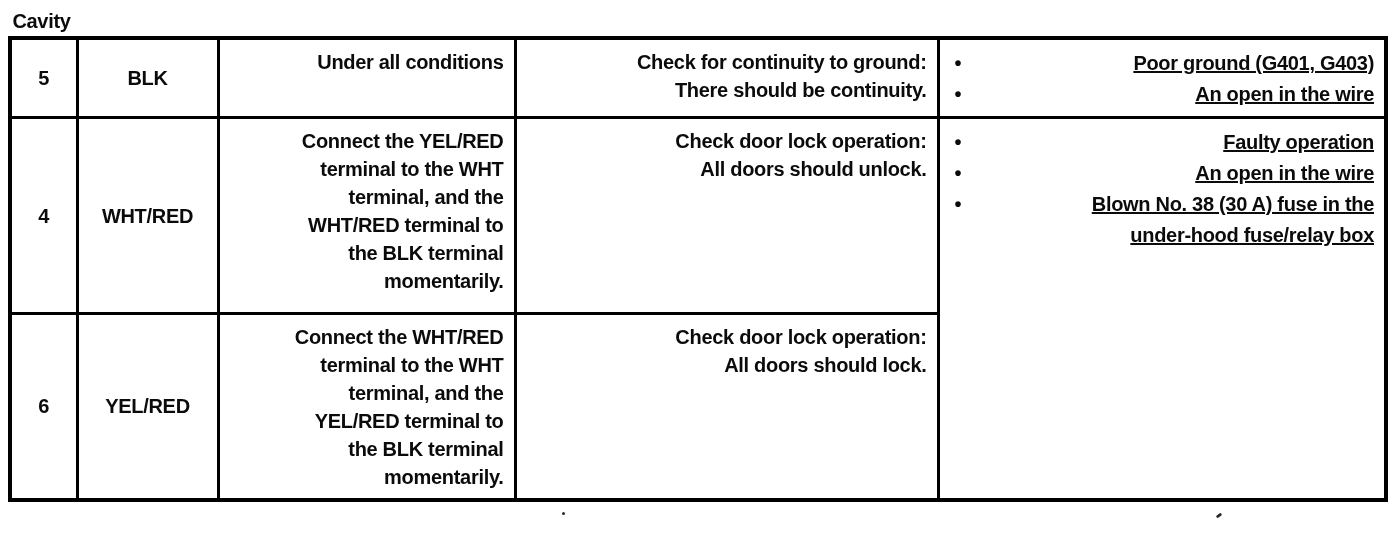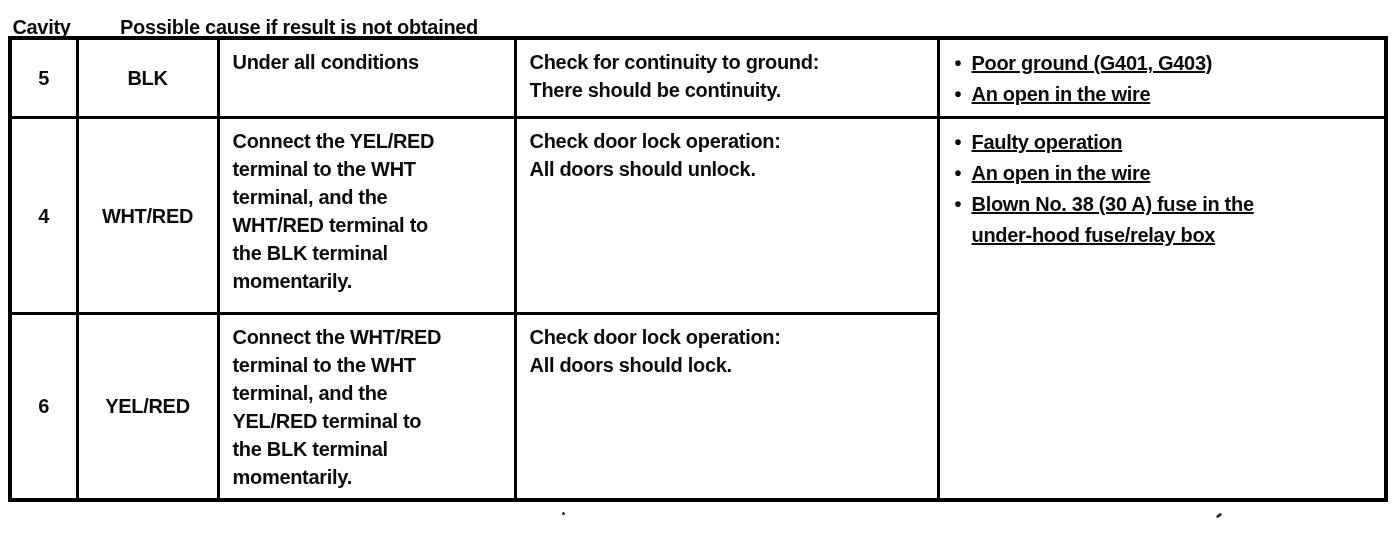--- a/index.html
+++ b/index.html
@@ -7,21 +7,21 @@
   .page {
     position:relative;
     width:1392px; height:536px;
     background:#ffffff;
     font-family:"Liberation Sans", sans-serif;
     color:#0b0b0b;
     overflow:hidden;
   }
   
   .col-headers {
-    position:absolute; left:8px; top:12px; width:1376px; height:30px;
+    position:absolute; left:8px; top:6px; width:1376px; height:30px;
     display:flex; align-items:center;
   }
   .col-headers .ch {
     font-weight:bold; font-size:20px; letter-spacing:-0.3px;
     text-align:center; white-space:nowrap;
   }
   .ch.c1 { width:67px; }
   .ch.c2 { width:141px; }
   .ch.c3 { width:297px; }
   .ch.c4 { width:423px; }
@@ -31,20 +31,21 @@
     position:absolute; left:8px; top:36px; width:1376px;
     border-collapse:collapse; table-layout:fixed;
     border:4px solid #000;
   }
   .test-table td {
     border:3px solid #000;
     font-size:20px; font-weight:bold; letter-spacing:-0.3px;
     line-height:28px;
     vertical-align:top;
     padding:8px 10px 6px 13px;
+    text-align:right;
   }
   .test-table td.center {
     text-align:center; vertical-align:middle; padding:0;
   }
   .pre { white-space:pre-line; }
   tr.r1 { height:66px; }
   tr.r2 { height:196px; }
   tr.r3 { height:186px; }
 
   ul.causes { list-style:none; }
@@ -62,21 +63,20 @@
   .speck.s1 { left:562px; top:512px; width:3px; height:3px; }
   .speck.s2 { left:1216px; top:514px; width:6px; height:3px; transform:rotate(-35deg); border-radius:2px; }
 </style>
 </head>
 <body>
 
 <div class="page">
 
   <div class="col-headers">
     <div class="ch c1">Cavity</div>
-    <div class="ch c5">Possible cause if result is not obtained</div>
   </div>
 
   <table class="test-table">
     <colgroup>
       <col style="width:67px">
       <col style="width:141px">
       <col style="width:297px">
       <col style="width:423px">
       <col style="width:448px">
     </colgroup>

